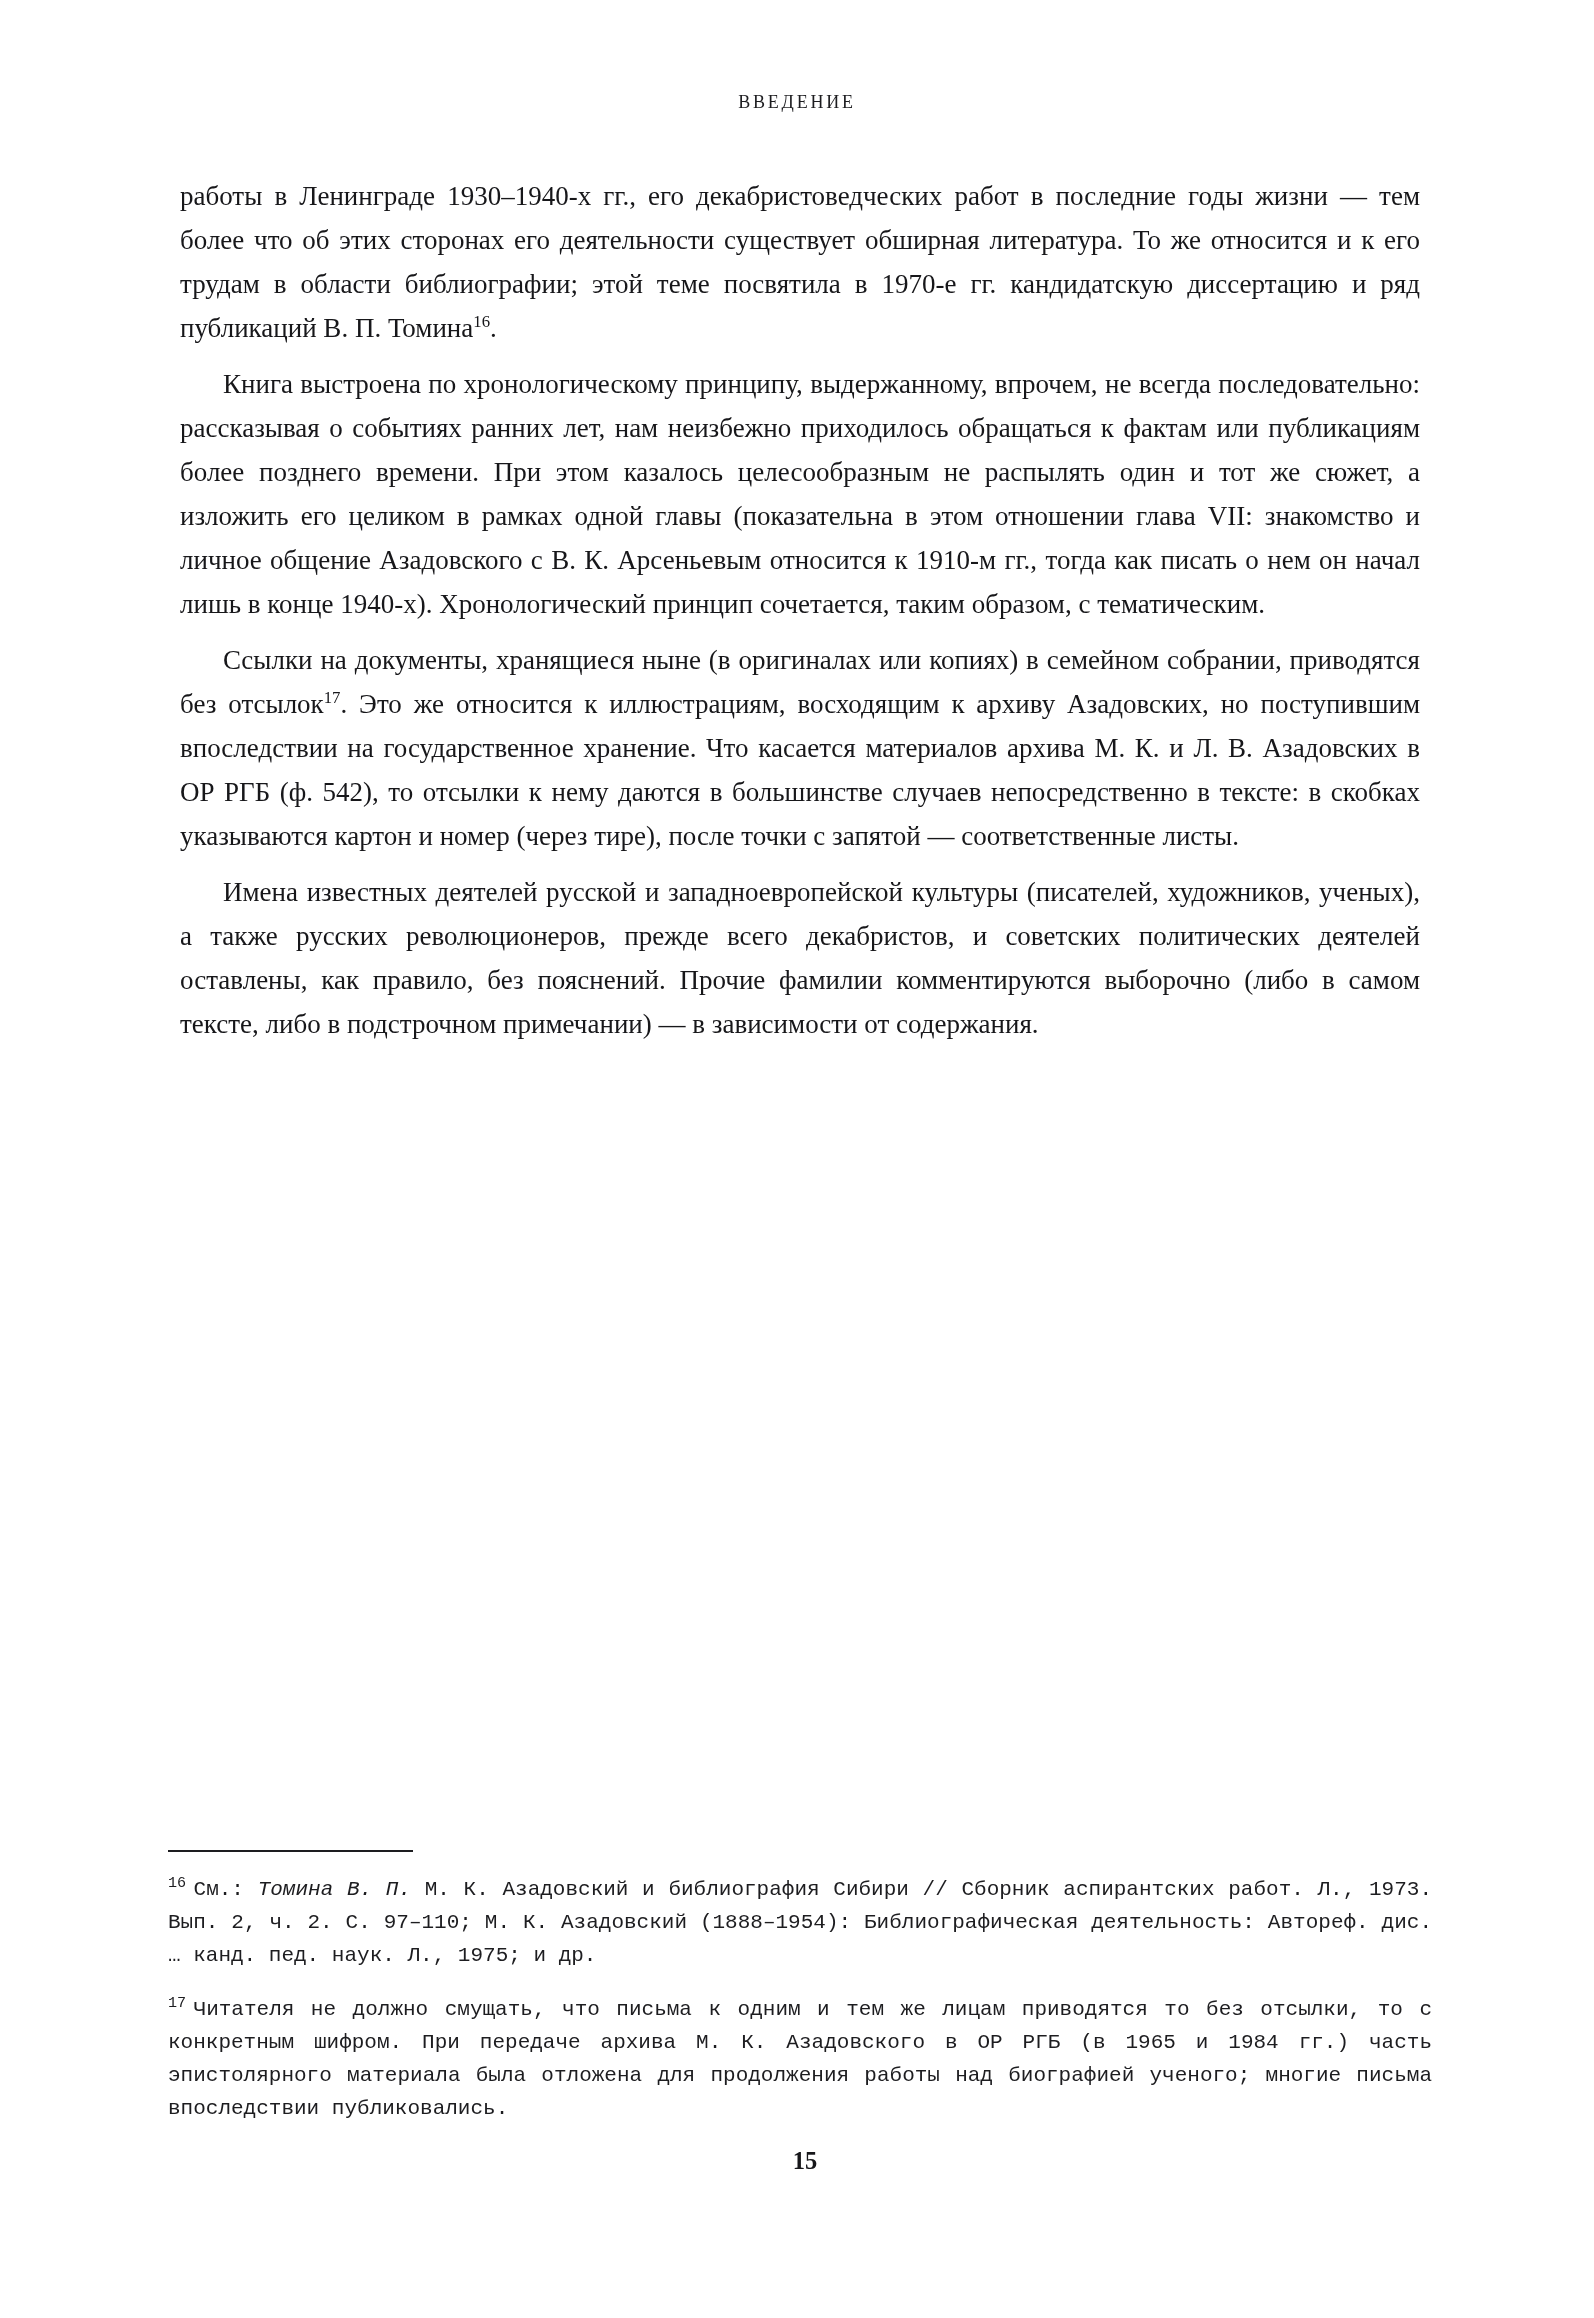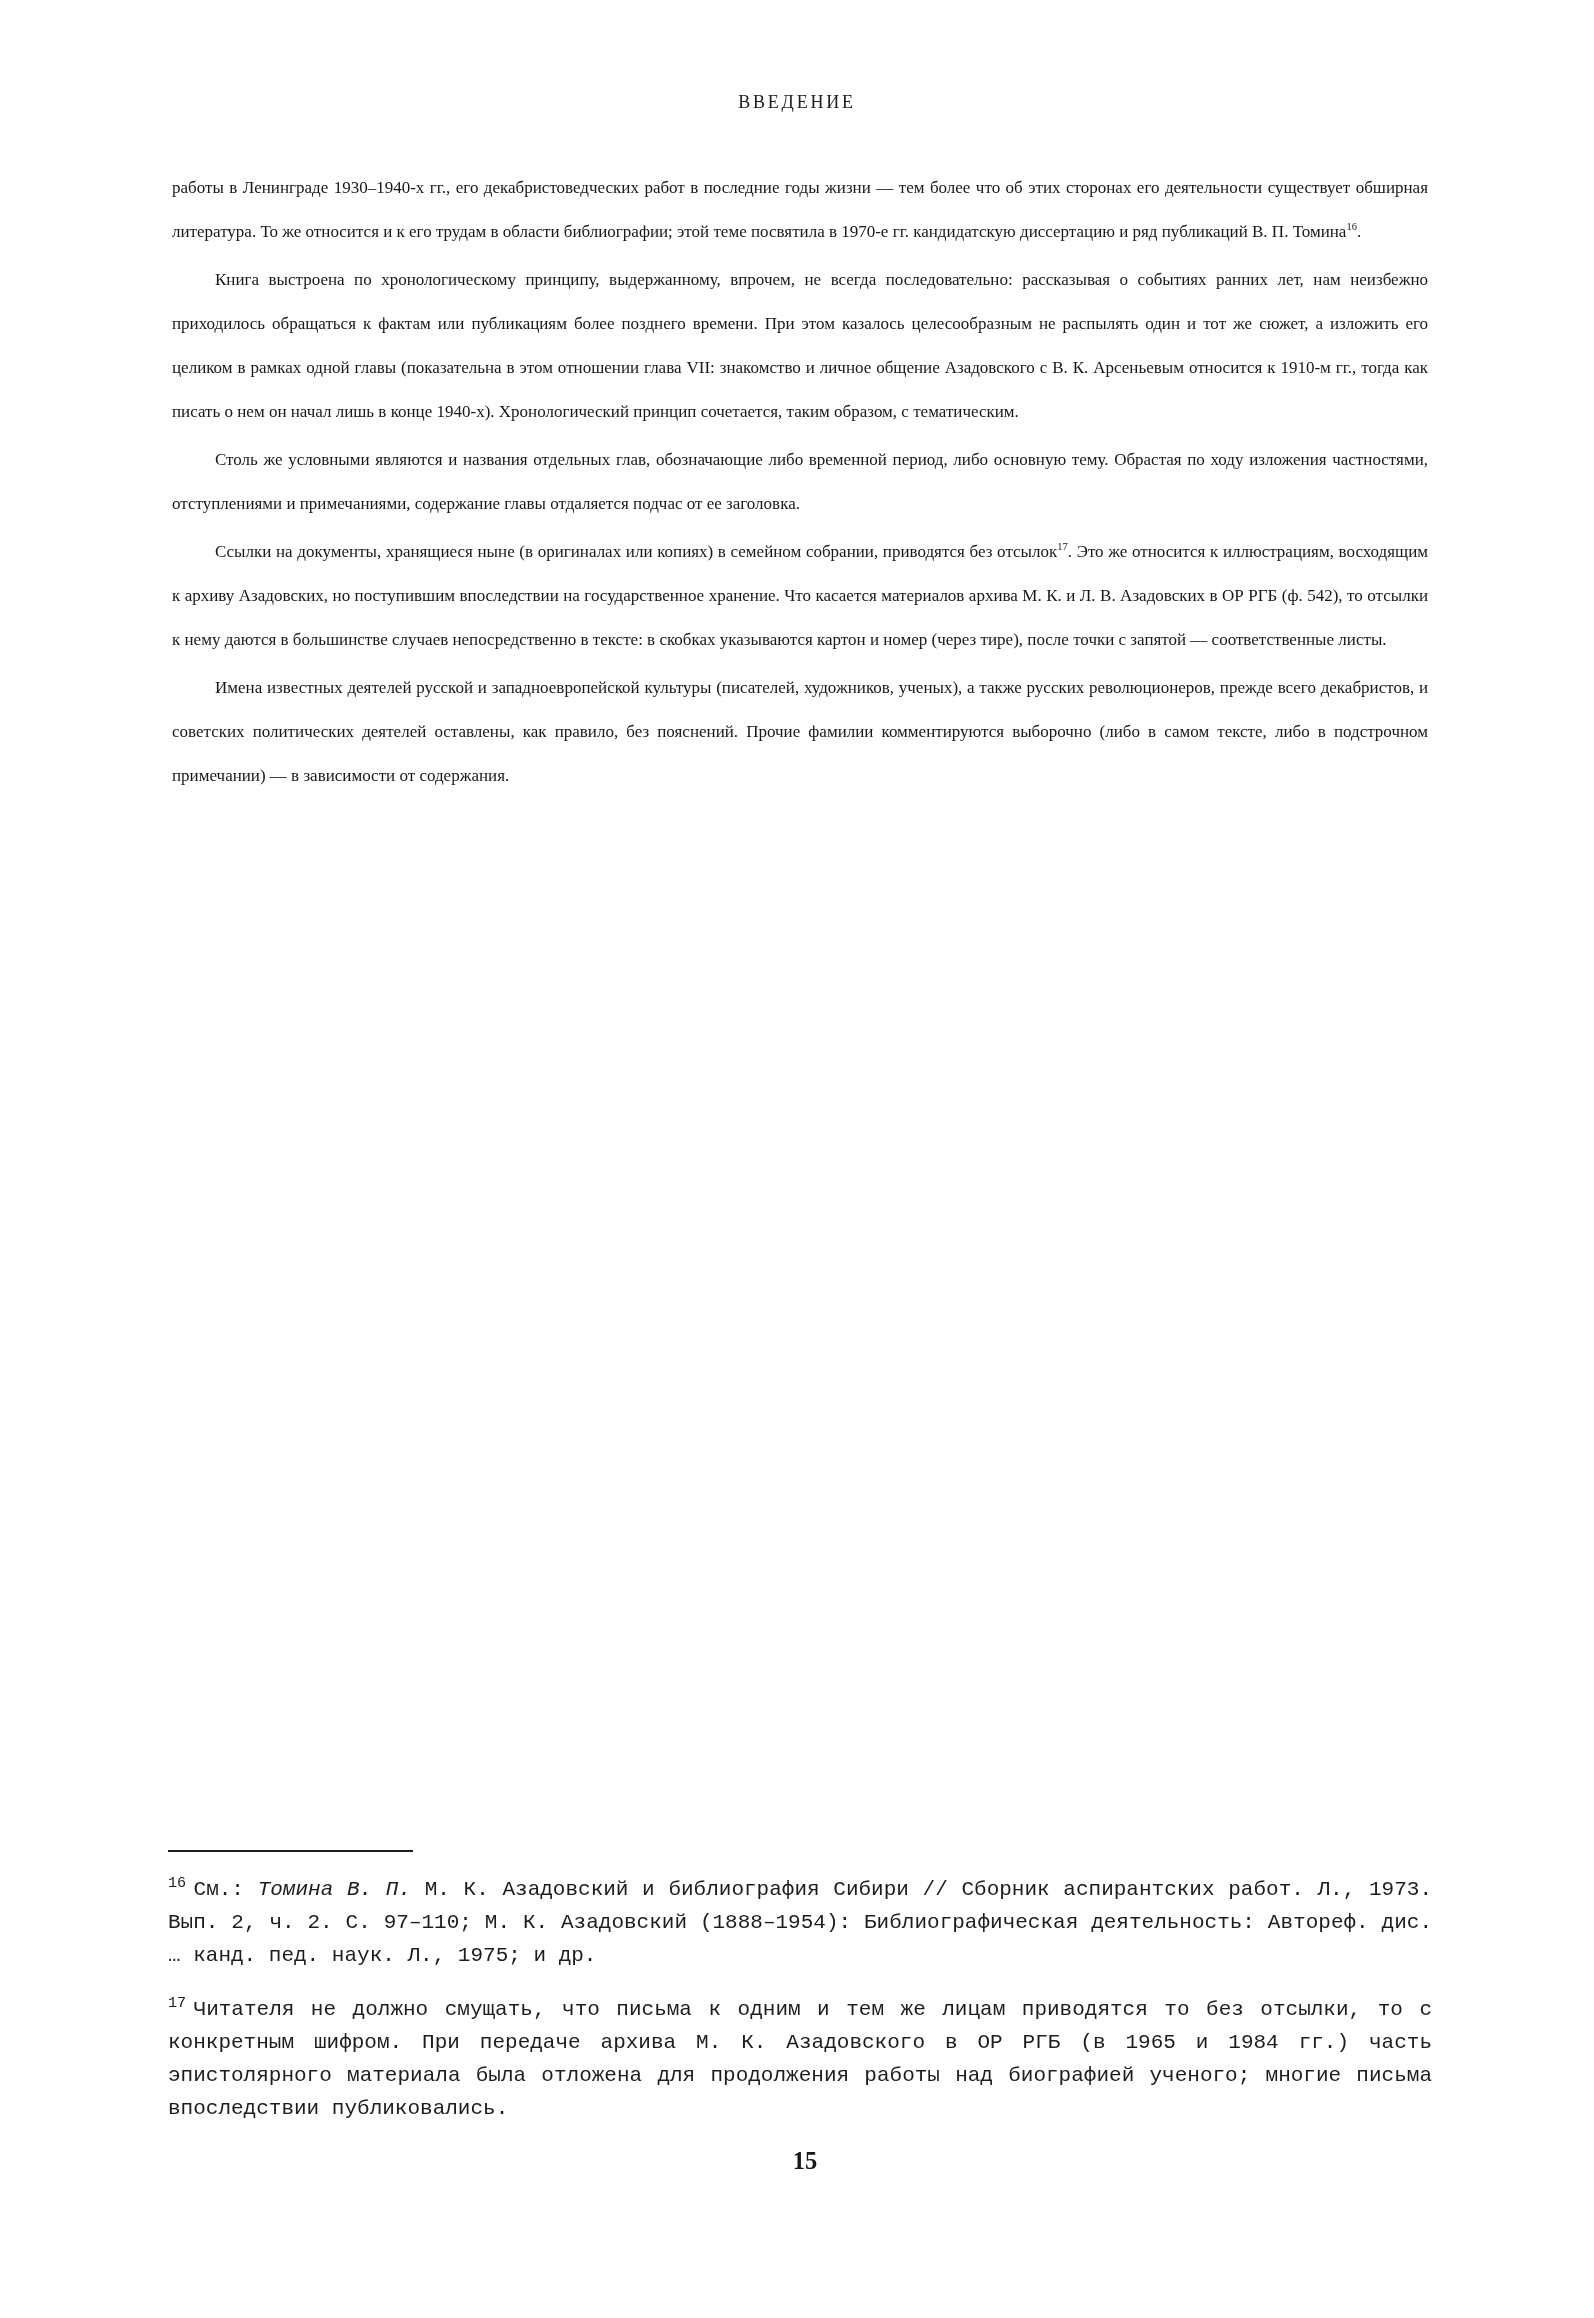--- a/index.html
+++ b/index.html
@@ -33,22 +33,22 @@
     color: #1d1d20;
     font-family: "Liberation Serif", "DejaVu Serif", serif;
   }
   .textblock {
     position: absolute;
     top: 162px;
     left: 168px;
     width: 1264px;
   }
   p.body {
-    margin: 4px;
-    font-size: 17px;
+    margin: 12px;
+    font-size: 27px;
     line-height: 44px;
     text-align: justify;
     text-justify: inter-word;
     hyphens: manual;
     color: #17171a;
   }
   p.body + p.body {
     text-indent: 43px;
   }
   sup {
@@ -102,21 +102,20 @@
 <div class="page">
 
   <div class="running-head">ВВЕДЕНИЕ</div>
 
   <div class="textblock">
 
     <p class="body"><span>работы в Ленинграде 1930–1940-х гг., его декабристоведческих работ в последние годы жизни — тем более что об этих сторонах его деятельности существует обширная литература. То же относится и к его трудам в области библиографии; этой теме посвятила в 1970-е гг. кандидатскую диссертацию и ряд публикаций В. П. Томина</span><sup>16</sup>.</p>
 
     <p class="body">Книга выстроена по хронологическому принципу, выдержанному, впрочем, не всегда последовательно: рассказывая о событиях ранних лет, нам неизбежно приходилось обращаться к фактам или публикациям более позднего времени. При этом казалось целесообразным не распылять один и тот же сюжет, а изложить его целиком в рамках одной главы (показательна в этом отношении глава VII: знакомство и личное общение Азадовского с В. К. Арсеньевым относится к 1910-м гг., тогда как писать о нем он начал лишь в конце 1940-х). Хронологический принцип сочетается, таким образом, с тематическим.</p>
 
-    <p class="body">Столь же условными являются и названия отдельных глав, обозначающие либо временной период, либо основную тему. Обрастая по ходу изложения частностями, отступлениями и примечаниями, содержание главы отдаляется подчас от ее заголовка.</p>
 
     <p class="body"><span>Ссылки на документы, хранящиеся ныне (в оригиналах или копиях) в семейном собрании, приводятся без отсылок</span><sup>17</sup><span>. Это же относится к иллюстрациям, восходящим к архиву Азадовских, но поступившим впоследствии на государственное хранение. Что касается материалов архива М. К. и Л. В. Азадовских в ОР РГБ (ф. 542), то отсылки к нему даются в большинстве случаев непосредственно в тексте: в скобках указываются картон и номер (через тире), после точки с запятой — соответственные листы.</span></p>
 
 
 
     <p class="body">Имена известных деятелей русской и западноевропейской культуры (писателей, художников, ученых), а также русских революционеров, прежде всего декабристов, и советских политических деятелей оставлены, как правило, без пояснений. Прочие фамилии комментируются выборочно (либо в самом тексте, либо в подстрочном примечании) — в зависимости от содержания.</p>
 
   </div>
 
   <div class="footnotes">

